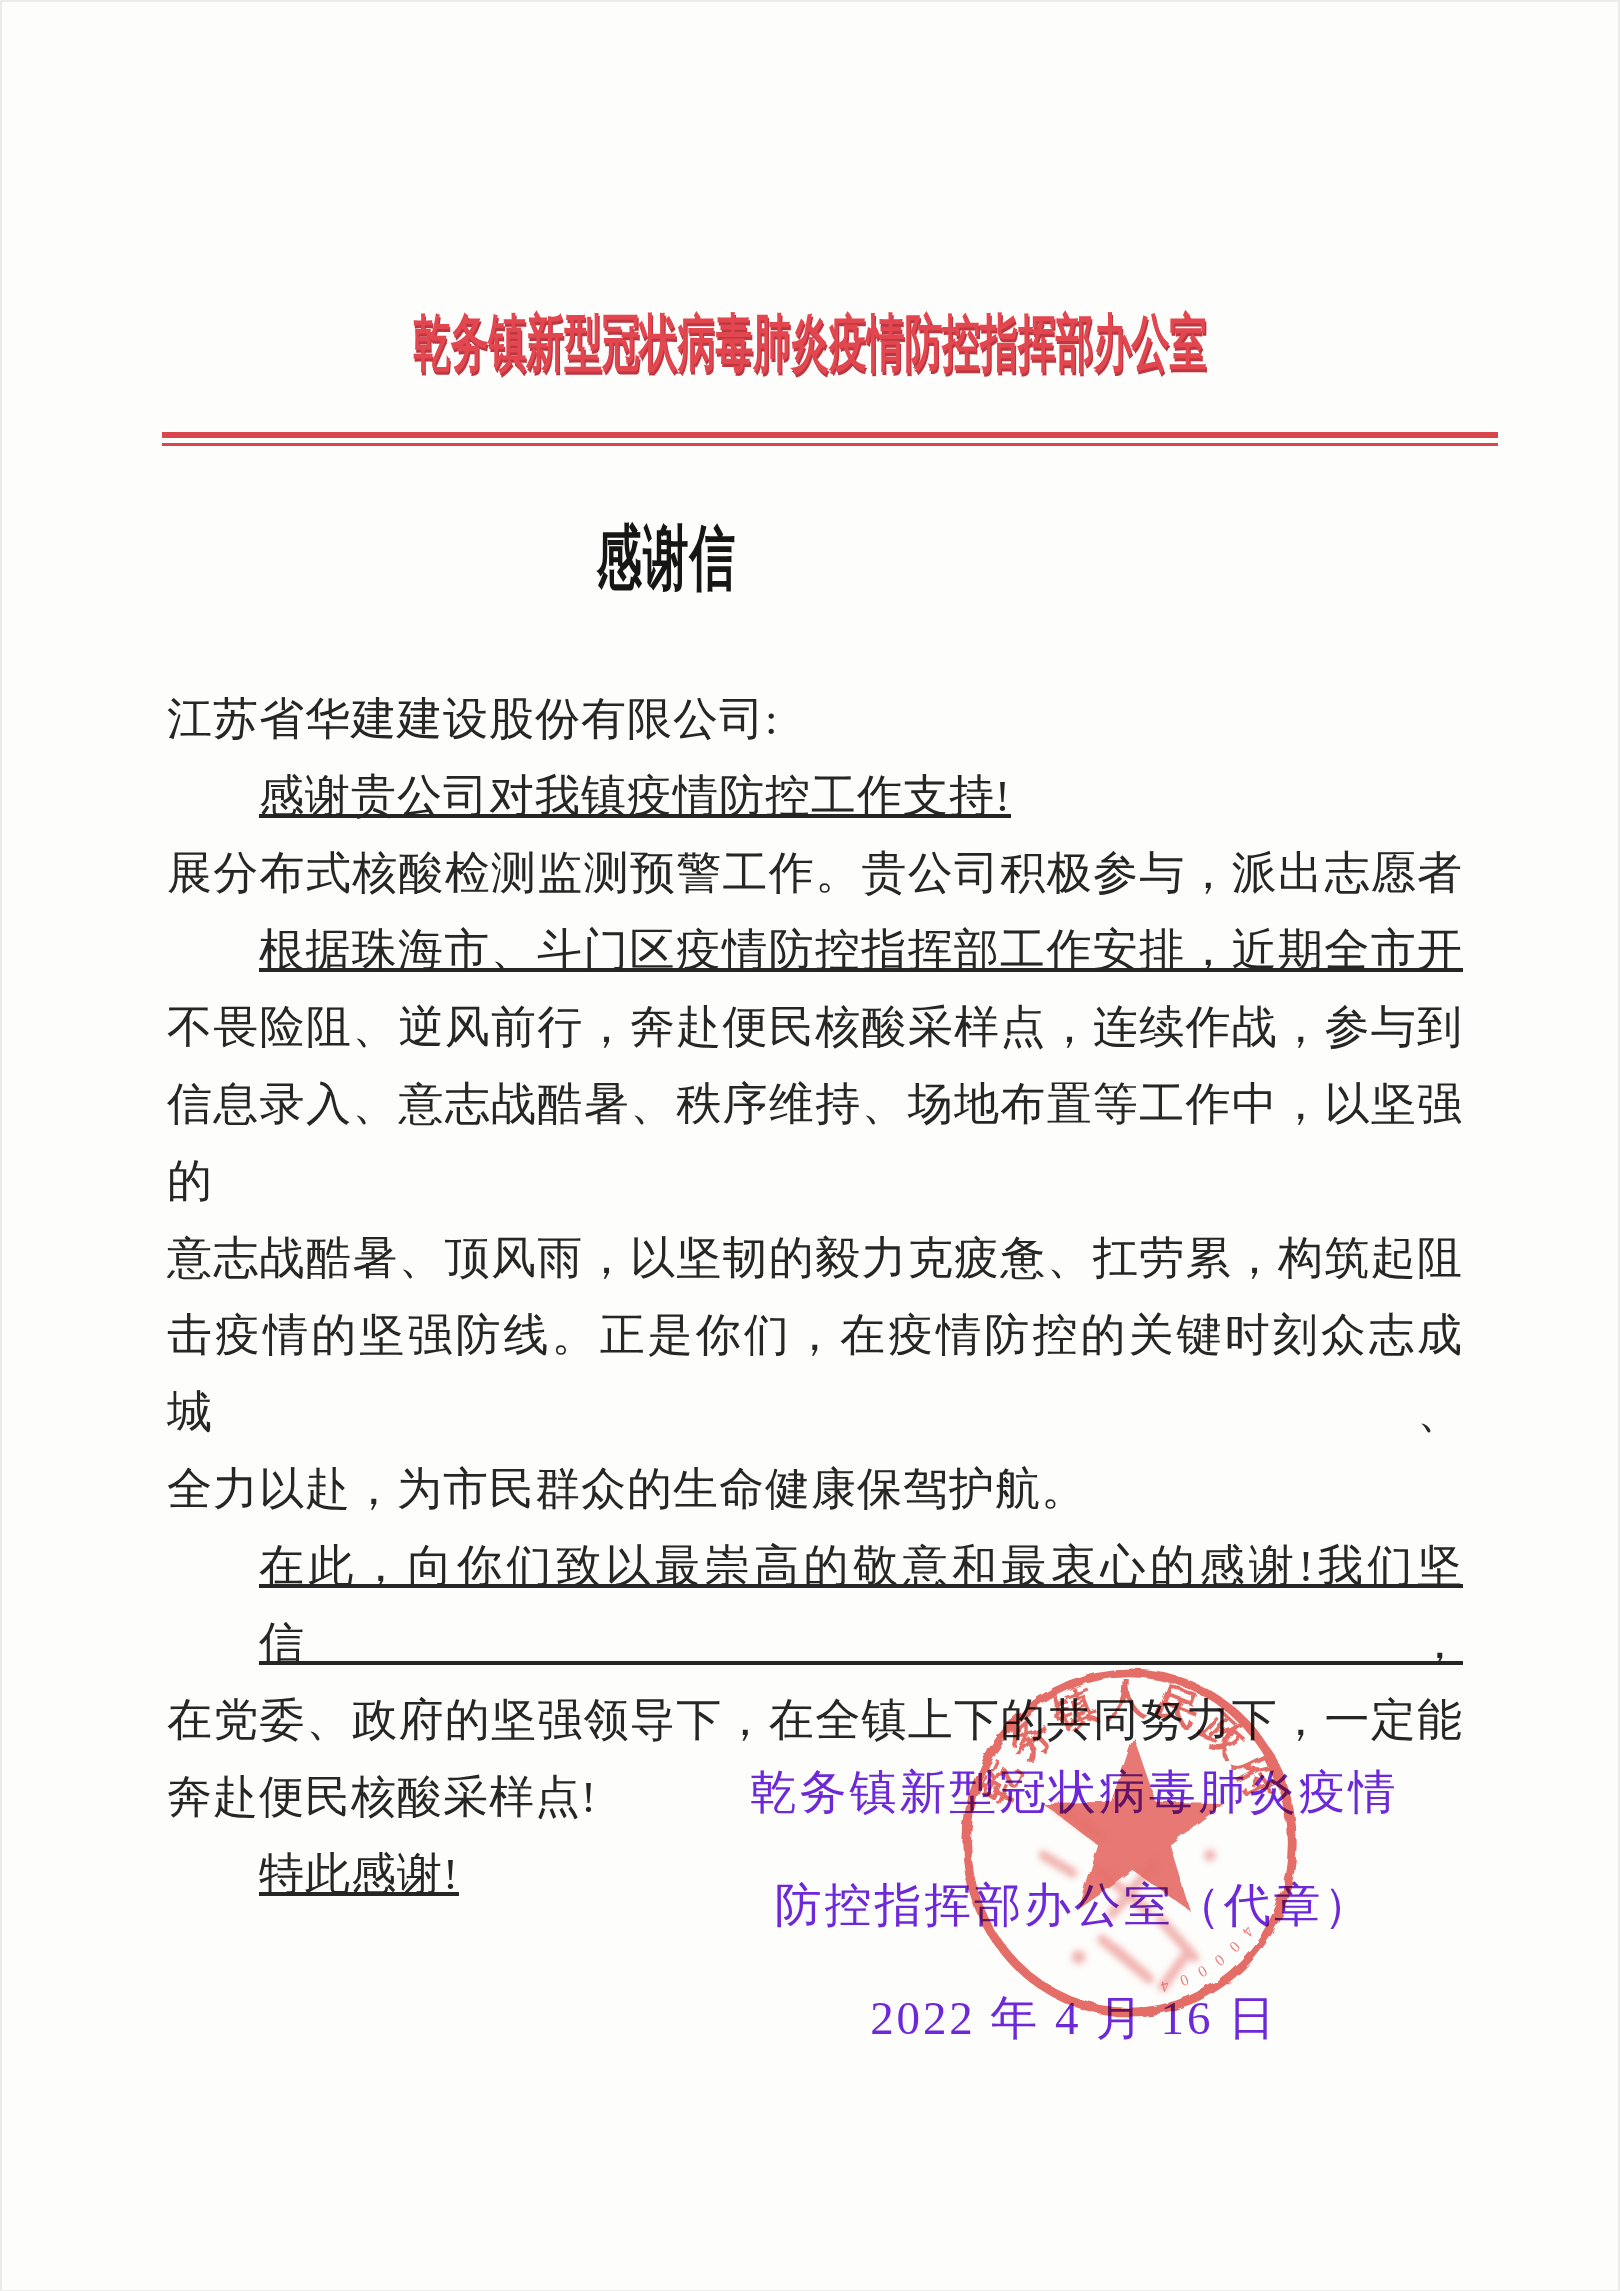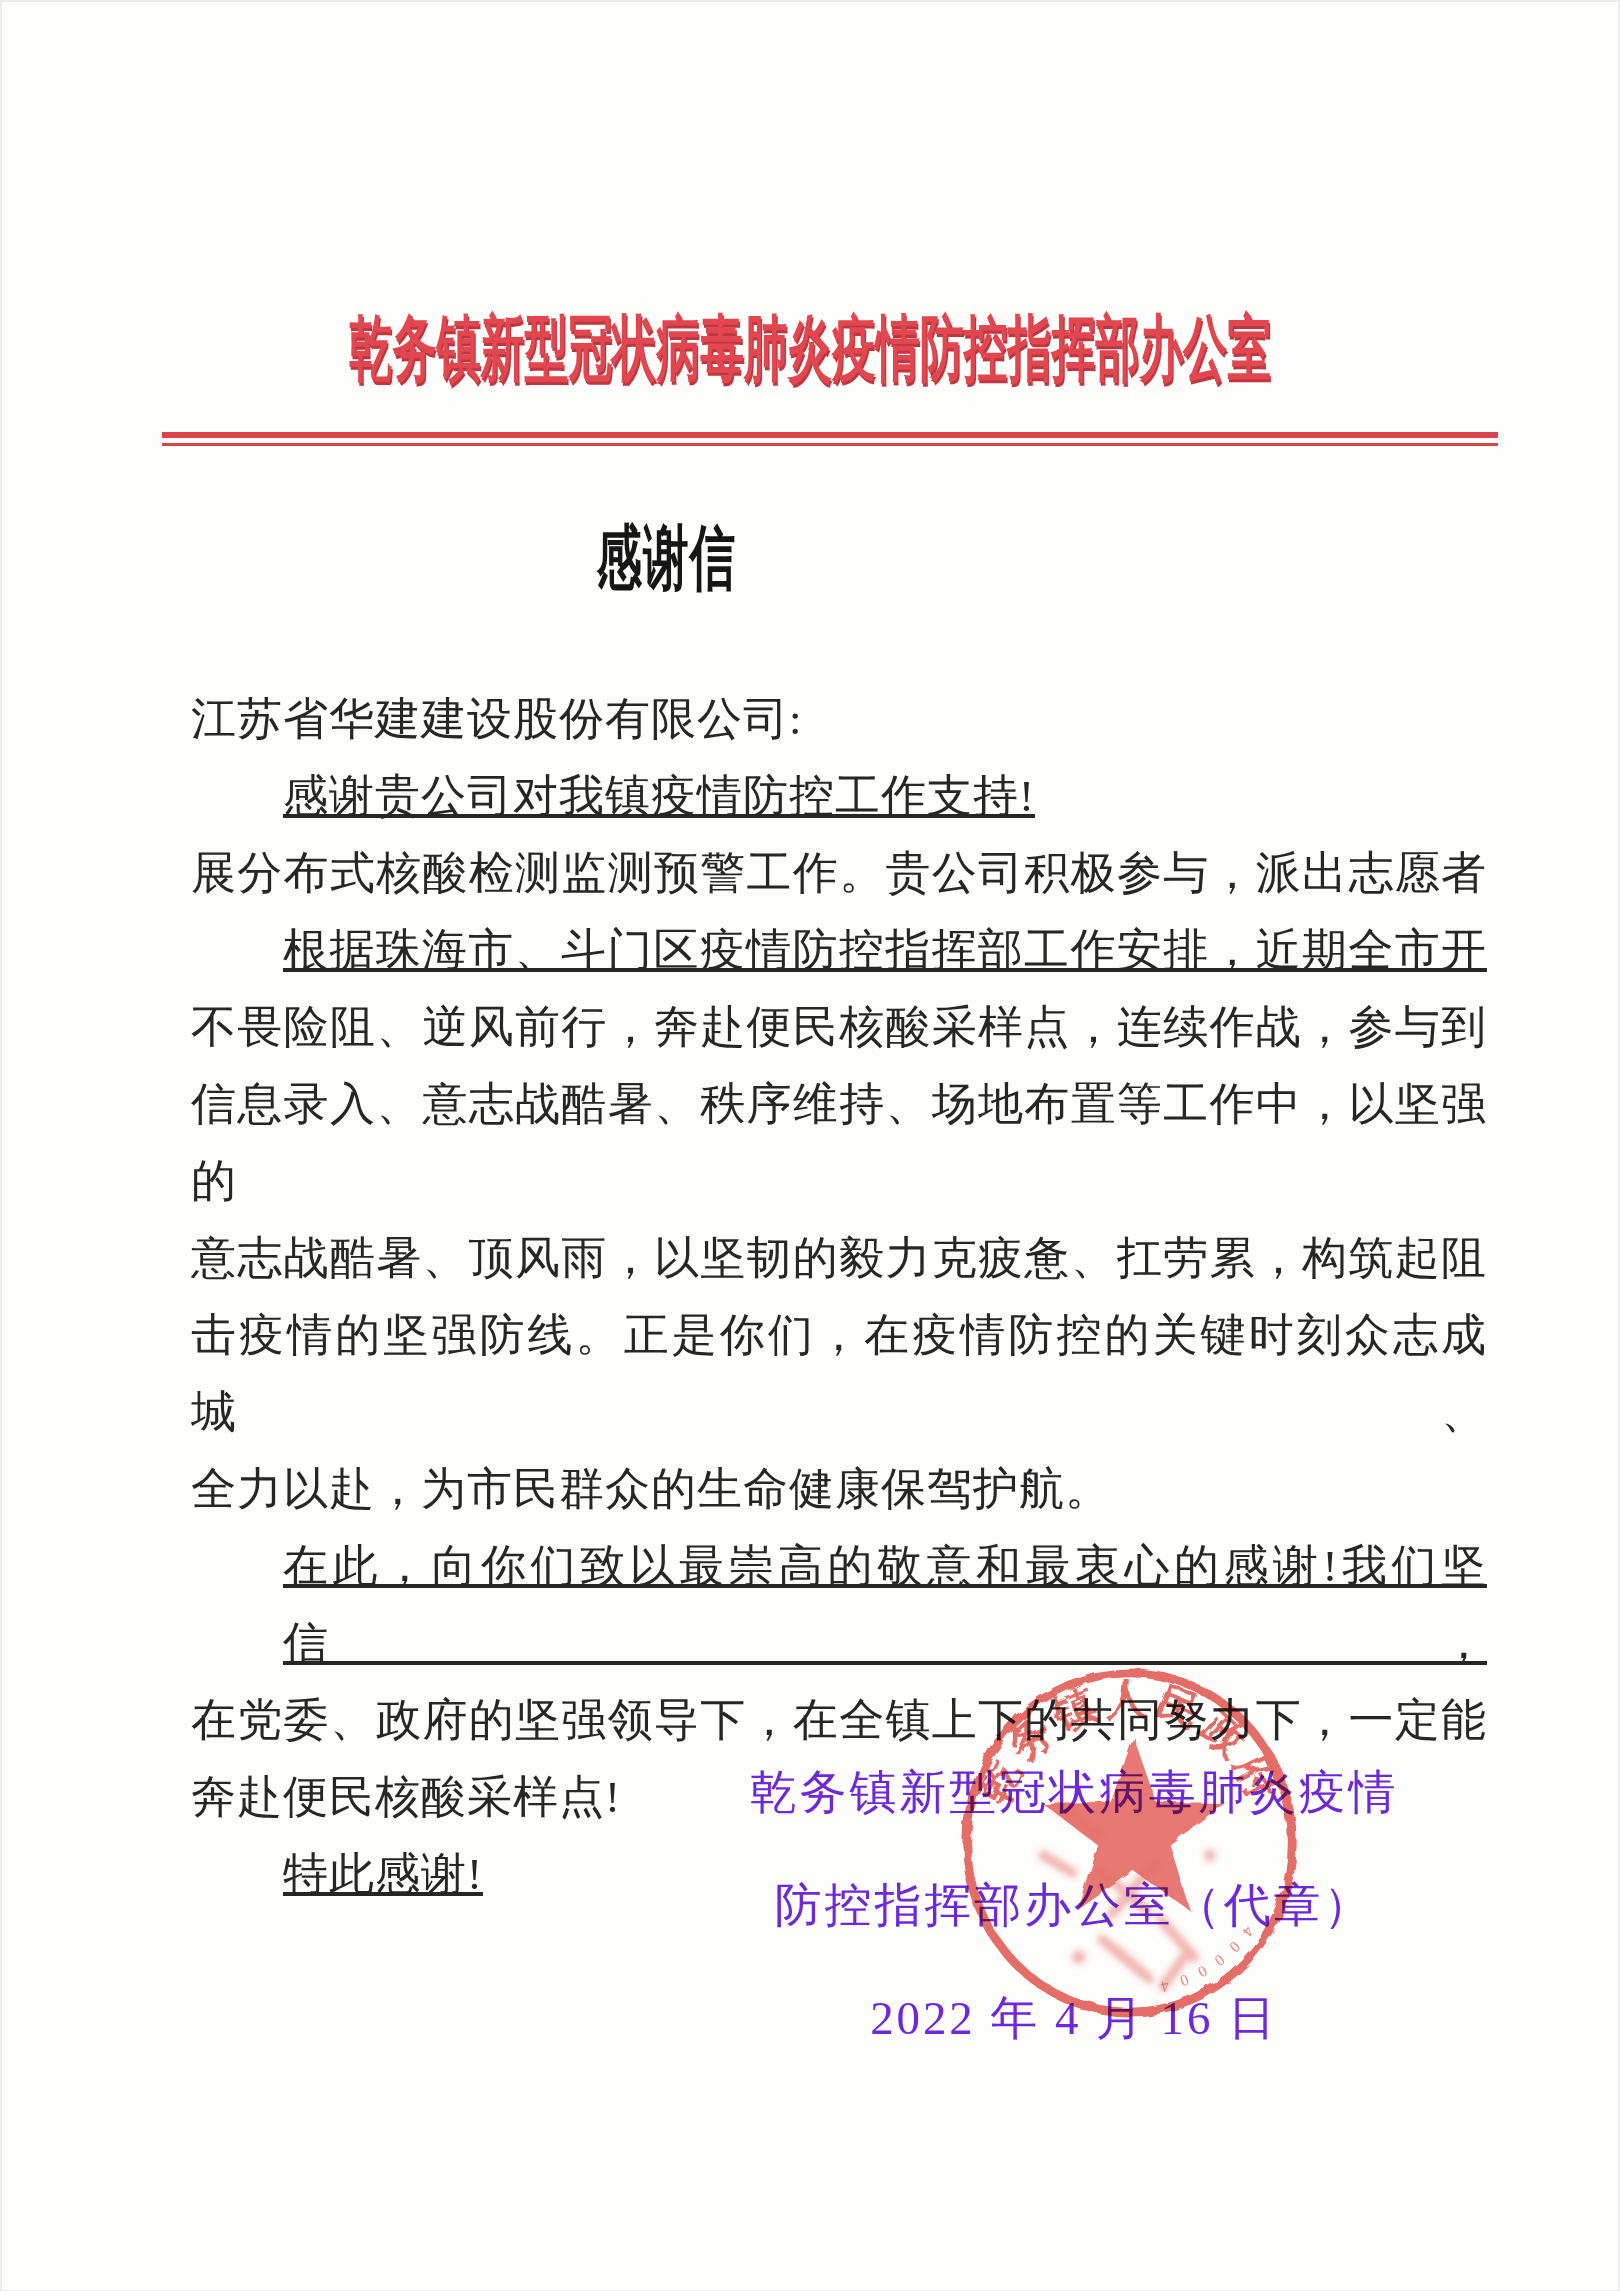--- a/index.html
+++ b/index.html
@@ -7,23 +7,23 @@
     position:relative;
     width:1620px;height:2292px;
     background:#fdfdfb;
     margin:0 auto;
     overflow:hidden;
     box-shadow:inset 0 0 0 2px #ececea;
     font-family:"Liberation Serif","DejaVu Serif",serif;
   }
   
   .header-title{
-    position:absolute;top:290px;left:0;width:100%;
+    position:absolute;top:284px;left:0;width:100%;
     text-align:center;white-space:nowrap;
-    font-size:72px;font-weight:bold;line-height:118px;
+    font-size:62px;font-weight:bold;line-height:118px;
     color:var(--header-red);
     text-shadow:2px 2.9px 0 var(--header-red-dark);
   }
   .header-title .condensed{
     display:inline-block;
     transform:scaleX(0.61);
     transform-origin:50% 50%;
     letter-spacing:0px;
   }
   .rule{position:absolute;left:162px;width:1336px;background:var(--rule-red);}
@@ -38,21 +38,20 @@
   }
   .letter-title .condensed{
     display:inline-block;transform:scaleX(0.64);transform-origin:50% 50%;
     letter-spacing:2px;
   }
   
   .body{
     position:absolute;top:681px;left:167px;width:1296px;
     font-size:45px;line-height:77px;letter-spacing:1px;
     color:#262626;
-    margin-left:24px;
   }
   .body .line{width:100%;box-sizing:border-box;white-space:nowrap;}
   .body .line.fill{white-space:normal;text-align:justify;text-align-last:justify;}
   .body .line.indent{padding-left:92px;text-decoration:underline;}
   
   .signature{
     position:absolute;top:1736px;left:748px;width:652px;
     text-align:center;
     font-size:47px;line-height:113px;letter-spacing:2.9px;
     color:#6d28d9;white-space:nowrap;

